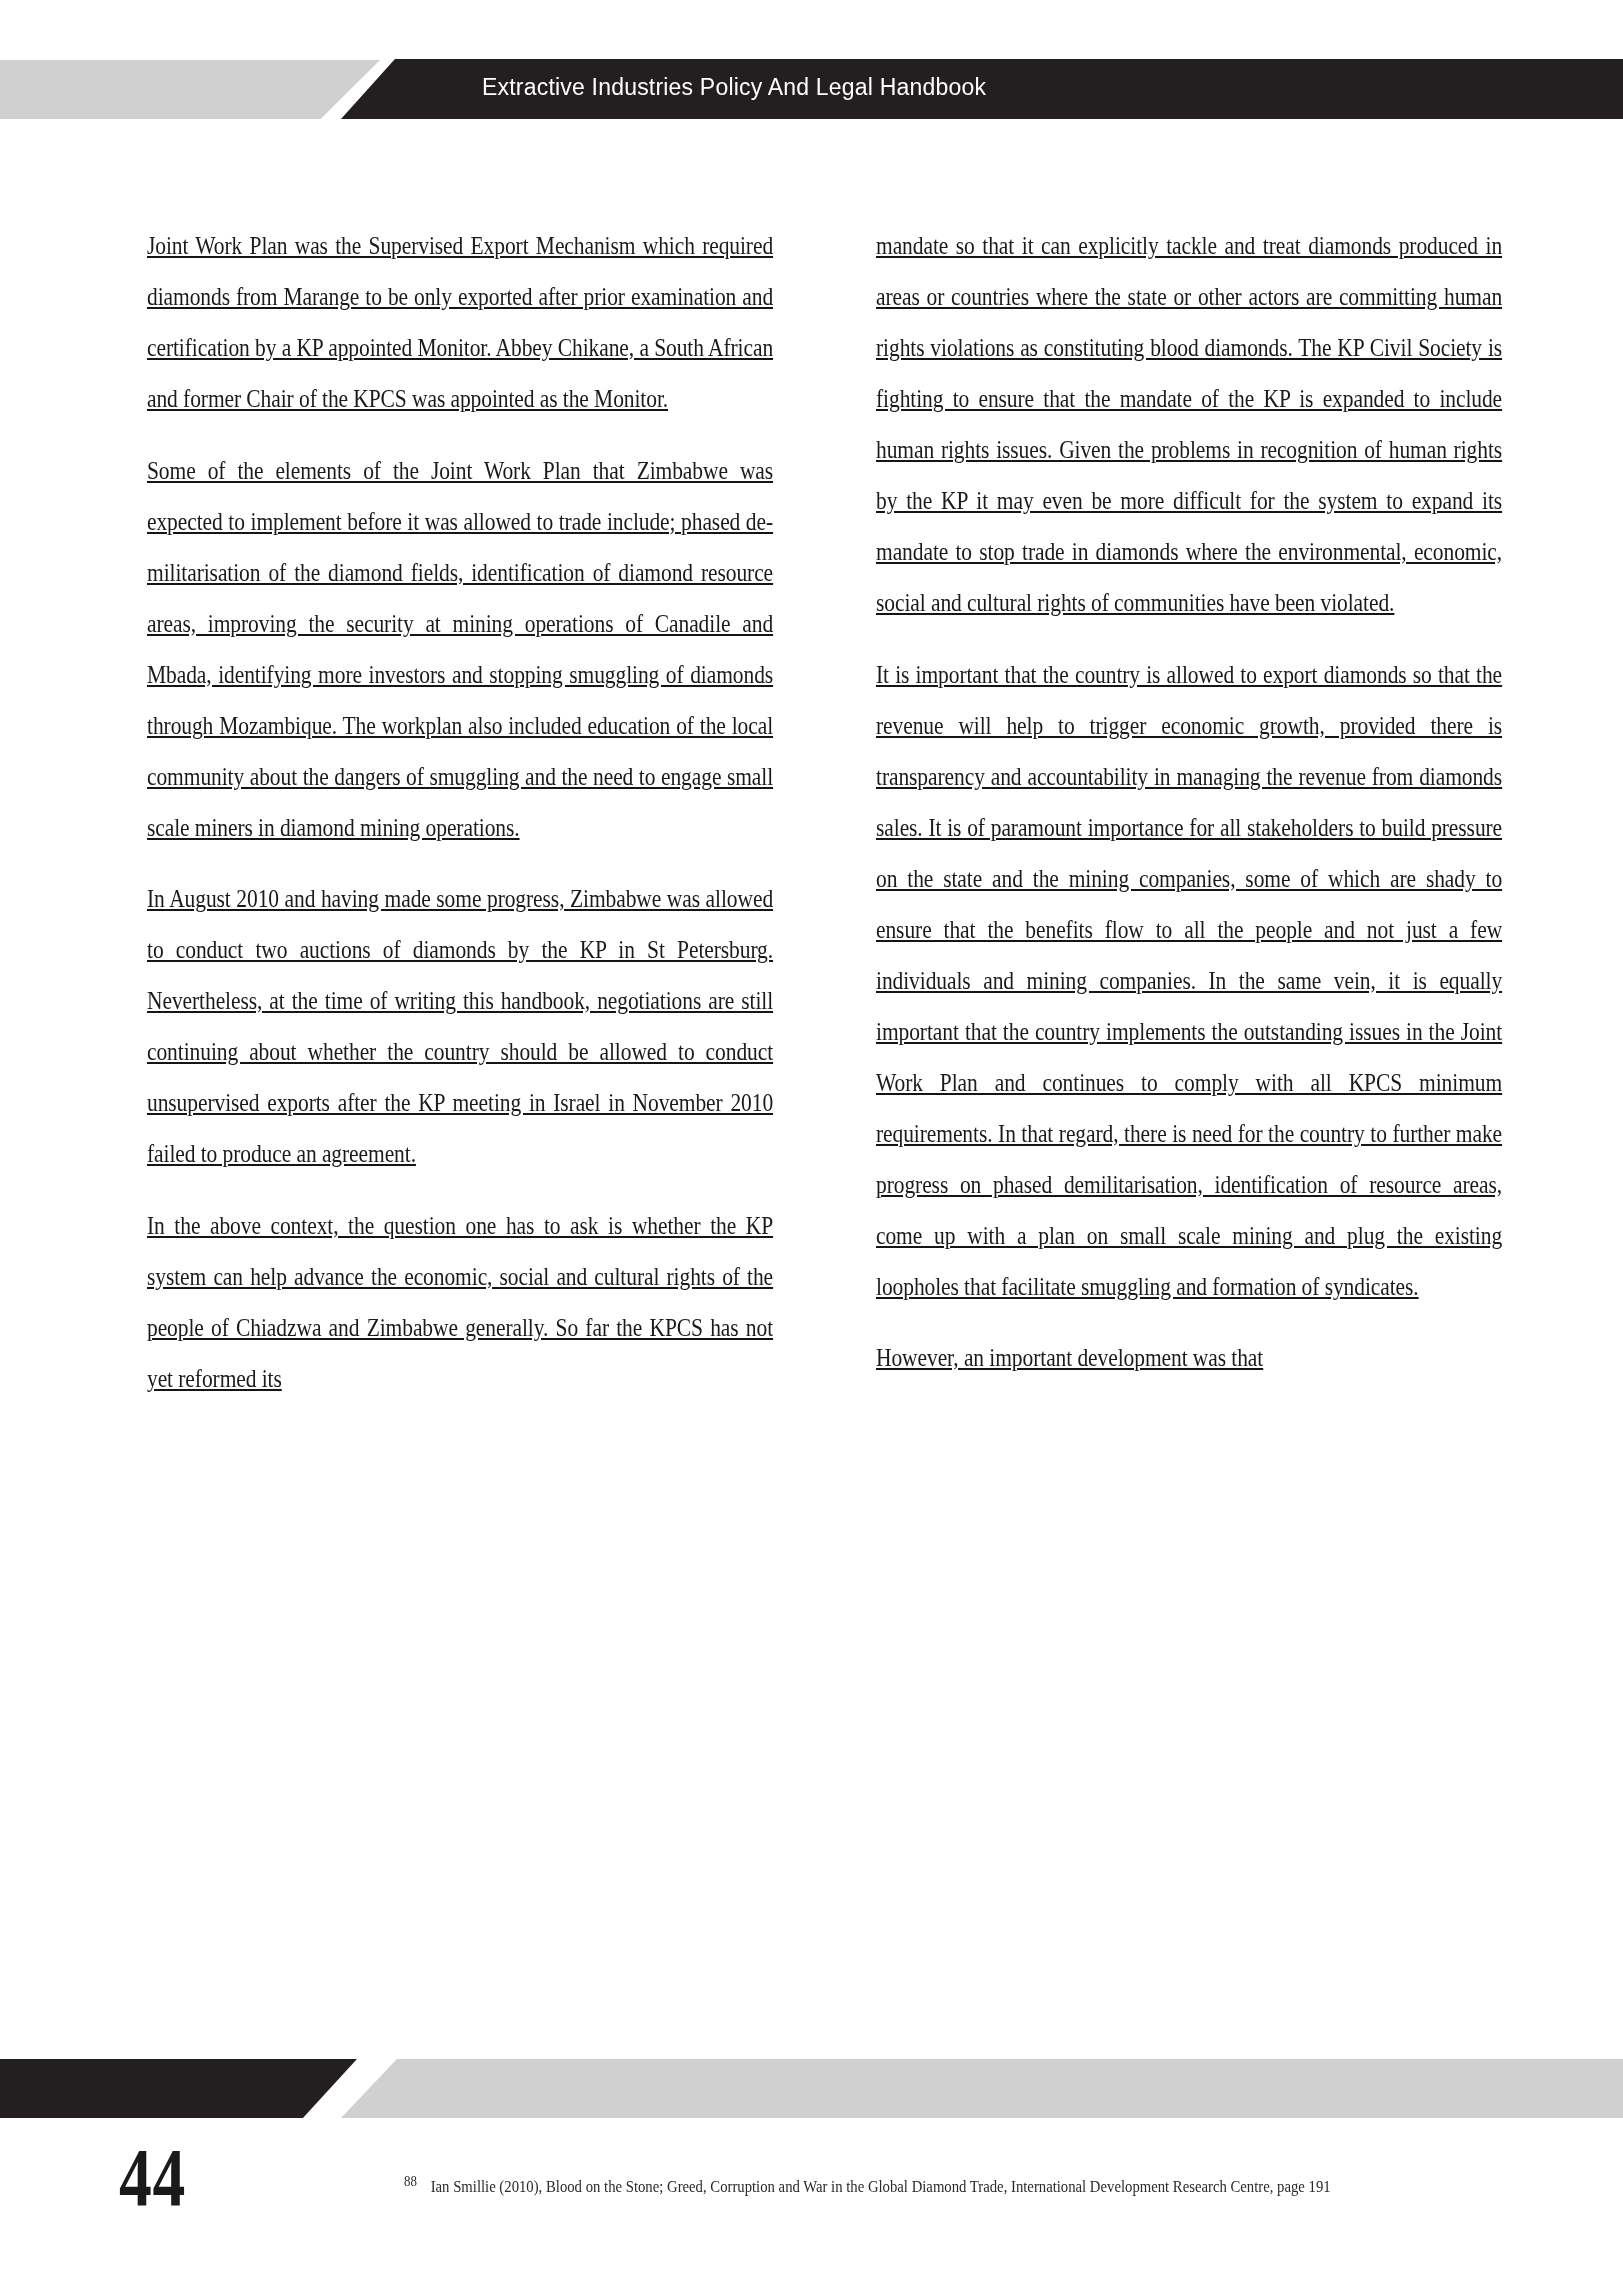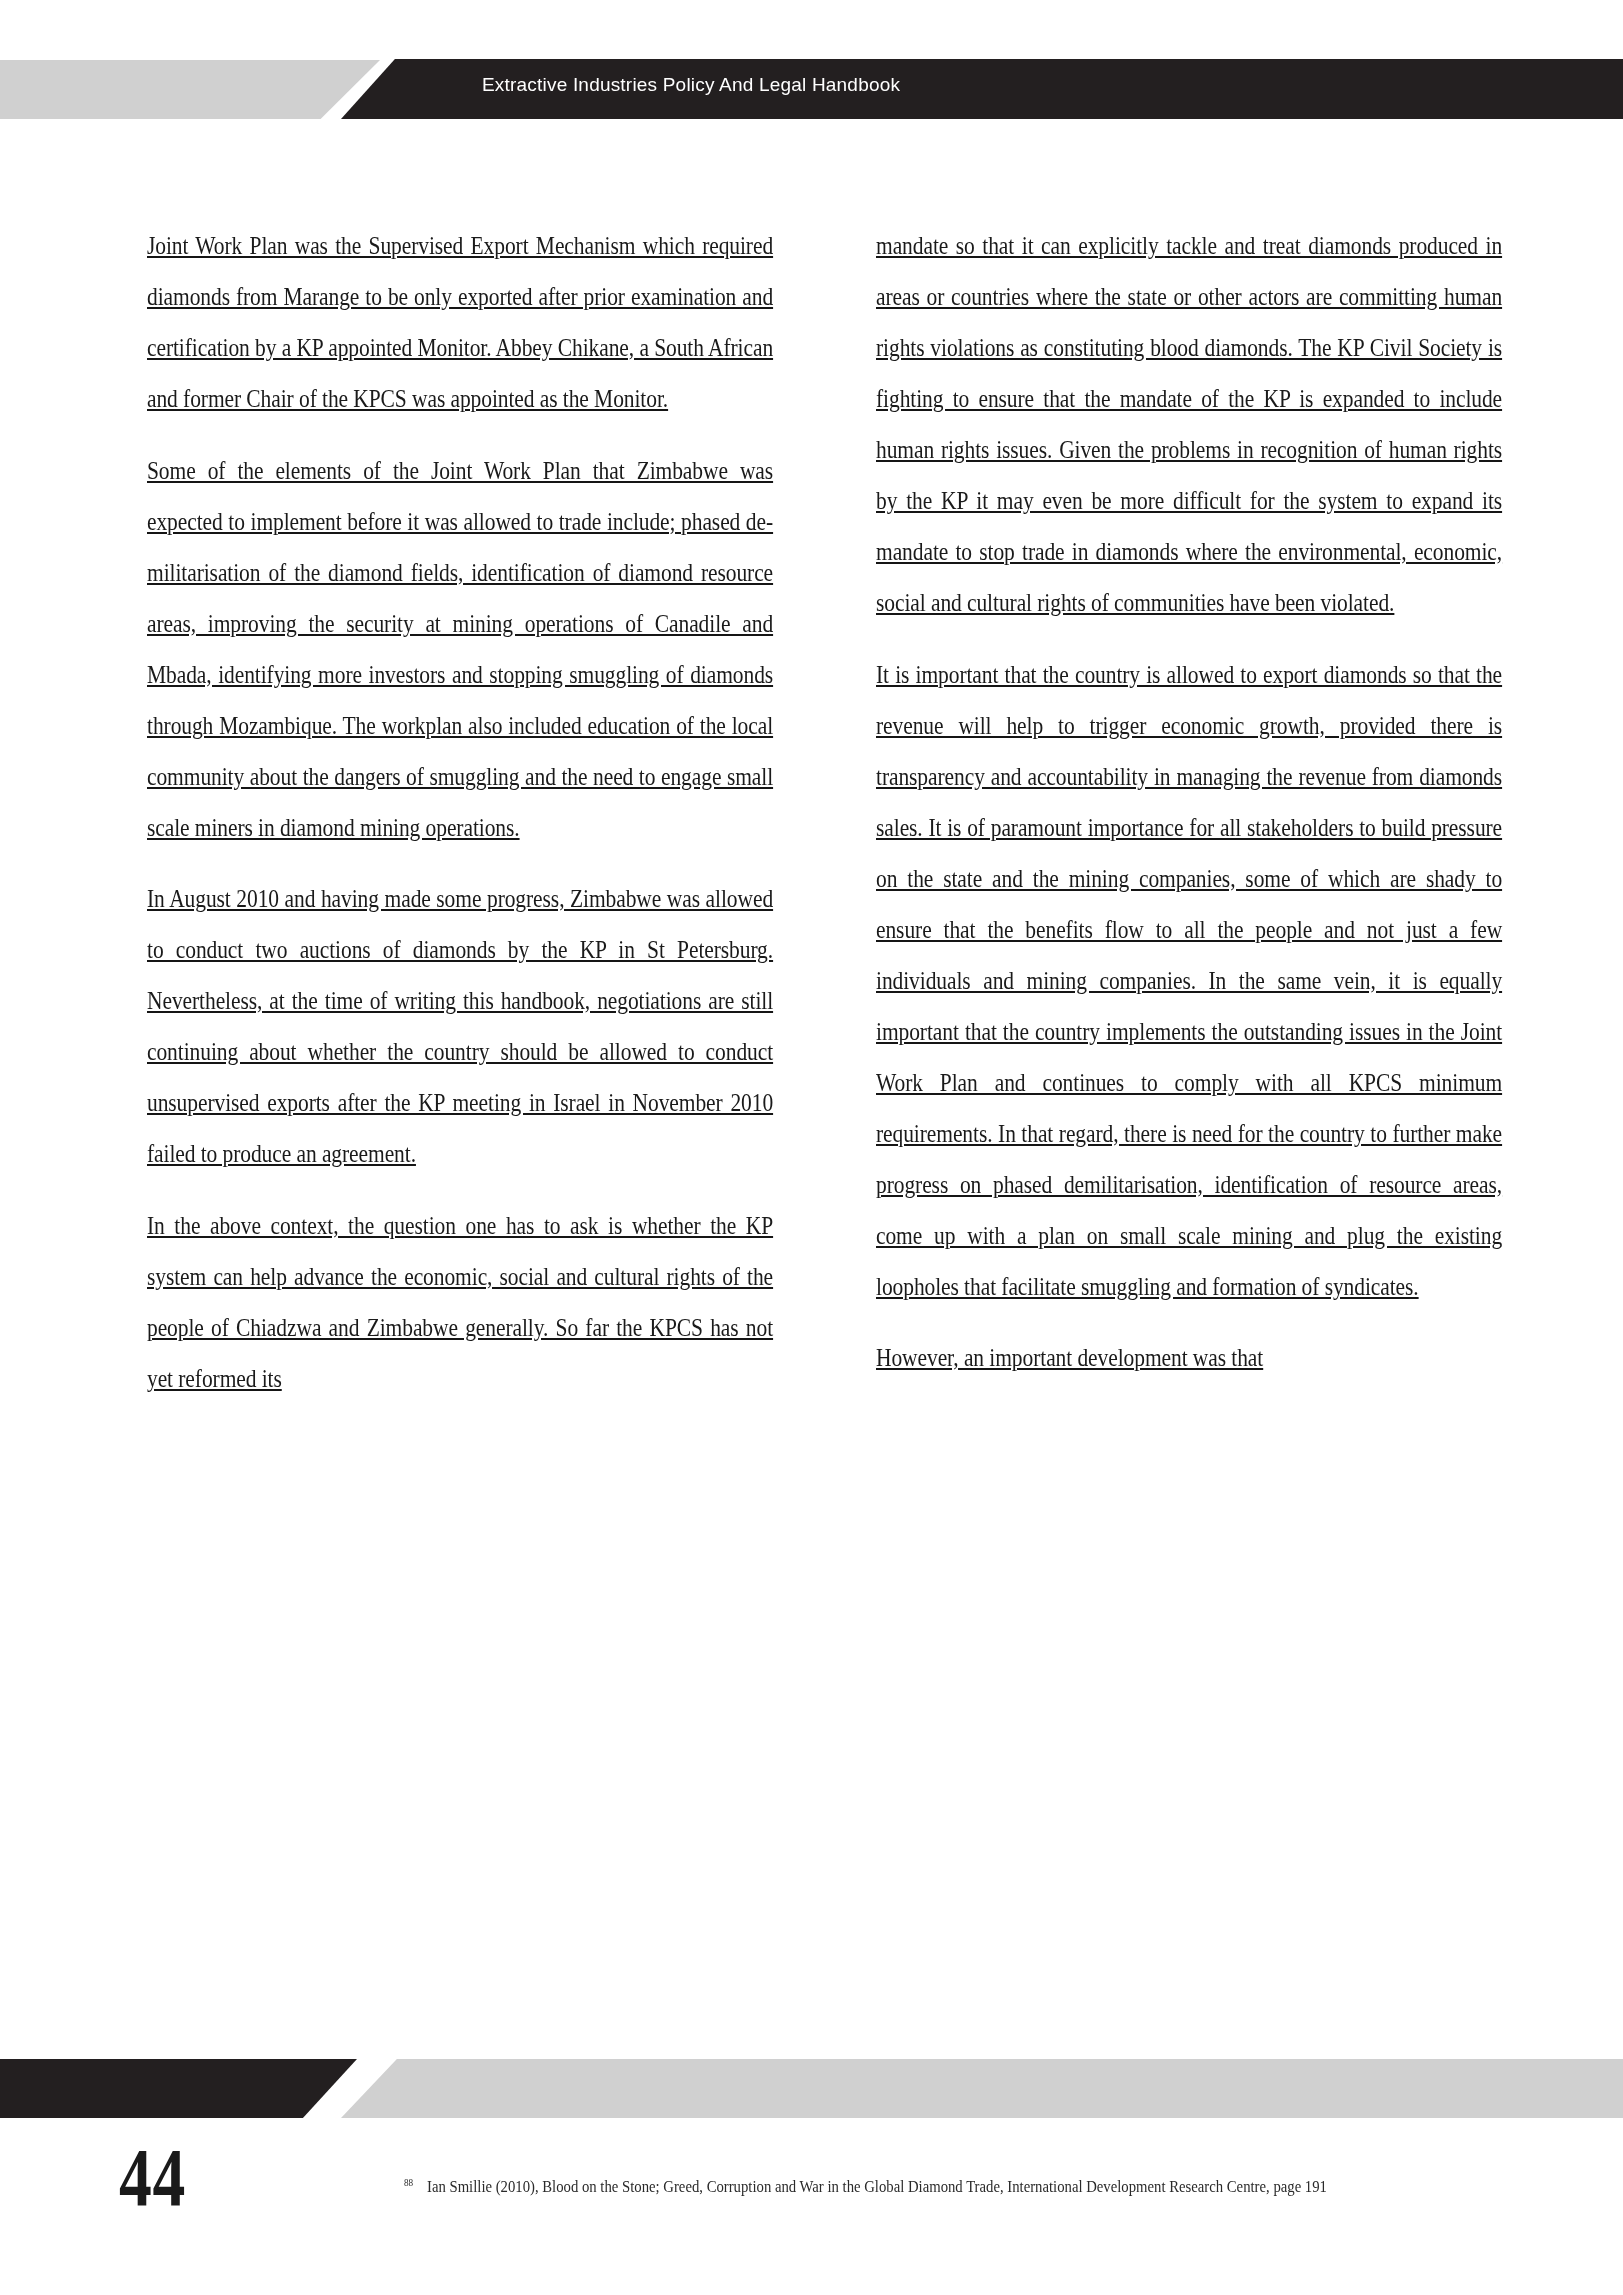--- a/index.html
+++ b/index.html
@@ -50,21 +50,21 @@
     height: 60px;
     background: #231f20;
     -webkit-clip-path: polygon(4.2% 0, 100% 0, 100% 100%, 0 100%);
     clip-path: polygon(4.2% 0, 100% 0, 100% 100%, 0 100%);
   }
   .header-title {
     position: absolute;
     left: 482px;
     top: 74px;
     font-family: "Liberation Sans", "DejaVu Sans", sans-serif;
-    font-size: 19px;
+    font-size: 23px;
     letter-spacing: 0.2px;
     color: #ffffff;
     white-space: nowrap;
   }
 
   
   .columns {
     position: absolute;
     left: 0;
     top: 220px;
@@ -144,21 +144,21 @@
     width: 1173px;
     font-family: "Liberation Serif", "DejaVu Serif", serif;
     font-size: 16px;
     line-height: 20.6px;
     color: #2a2a2a;
     transform: scaleX(0.92);
     transform-origin: left top;
     white-space: nowrap;
   }
   .footnote-marker {
-    font-size: 10px;
+    font-size: 14px;
     vertical-align: super;
     line-height: 0;
     margin-right: 15px;
   }
 </style>
 </head>
 <body>
 
 <div class="page">
 

